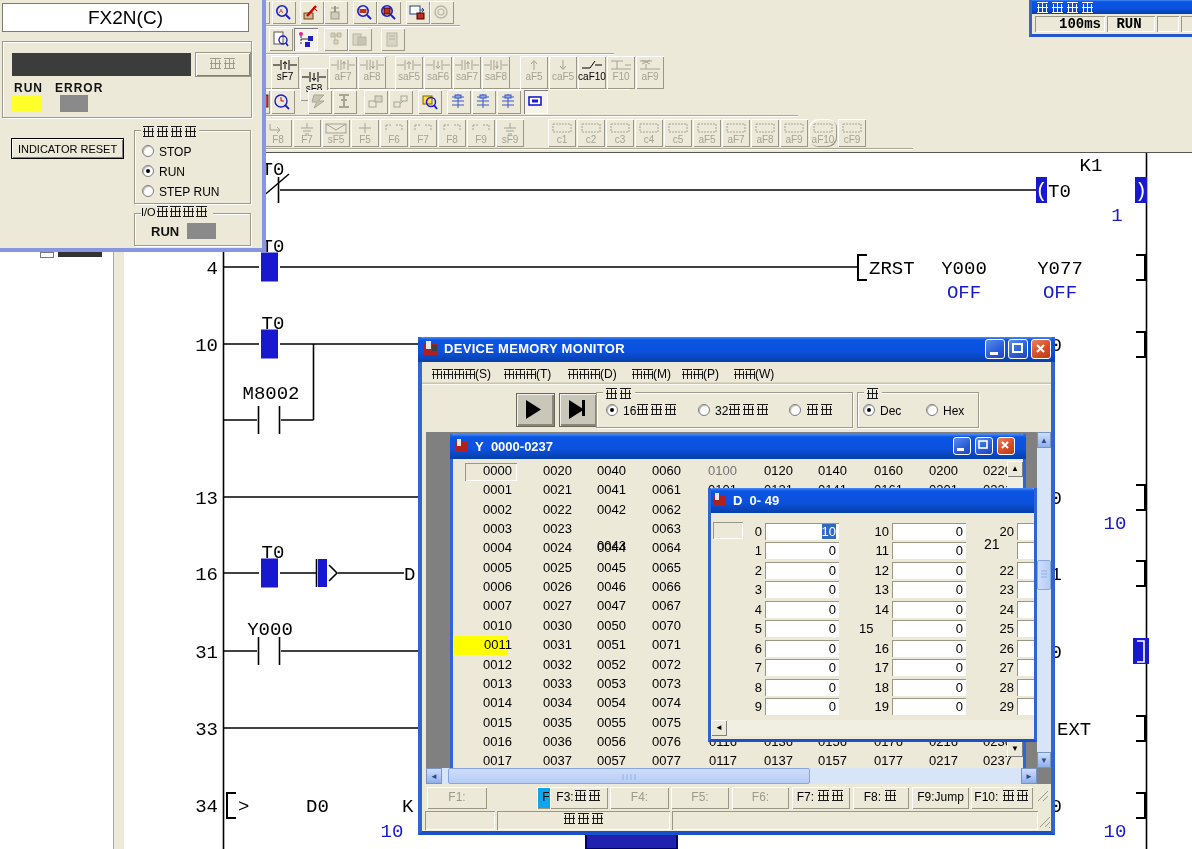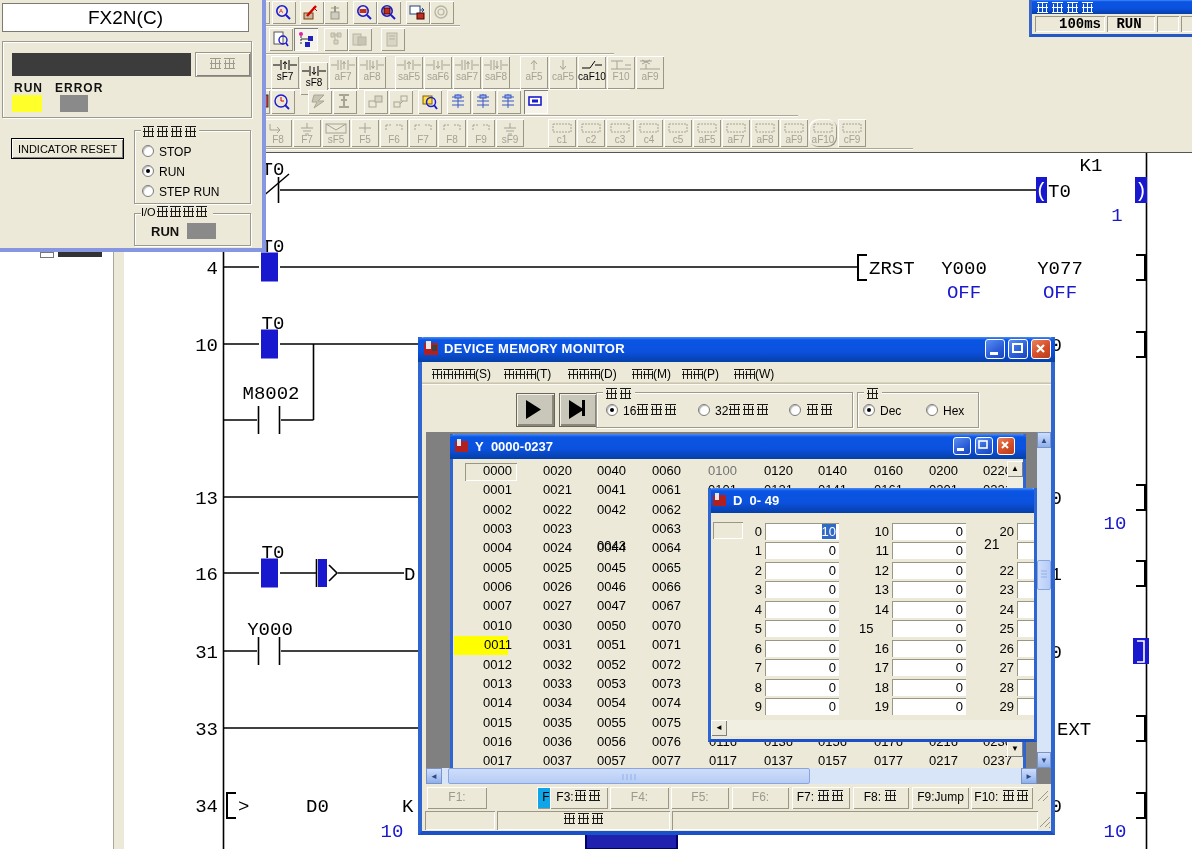--- a/index.html
+++ b/index.html
@@ -140,21 +140,21 @@
       <g stroke="#000" fill="none">
         <line x1="0" y1="7" x2="7" y2="7"></line>
         <line x1="17" y1="7" x2="24" y2="7"></line>
         <line x1="8" y1="2" x2="8" y2="12"></line>
         <line x1="16" y1="2" x2="16" y2="12"></line>
         <path d="M12 11 V4 M10 6 L12 3.5 L14 6"></path>
       </g>
     </svg>
     <div style="position:absolute;left:0;top:15px;width:100%;text-align:center;font-size:10px;color:#000;font-family:'Liberation Sans'">sF7</div>
   </div>
-<div class="tbtn" style="left:300px;top:62px;width:28px;height:33px;">
+<div class="tbtn" style="left:300px;top:68px;width:28px;height:33px;">
     <svg width="24" height="14" viewBox="0 0 24 14" style="position:absolute;left:2px;top:2px">
       <g stroke="#000" fill="none">
         <line x1="0" y1="7" x2="7" y2="7"></line>
         <line x1="17" y1="7" x2="24" y2="7"></line>
         <line x1="8" y1="2" x2="8" y2="12"></line>
         <line x1="16" y1="2" x2="16" y2="12"></line>
         <path d="M12 3 V10 M10 8 L12 10.5 L14 8"></path>
       </g>
     </svg>
     <div style="position:absolute;left:0;top:15px;width:100%;text-align:center;font-size:10px;color:#000;font-family:'Liberation Sans'">sF8</div>

